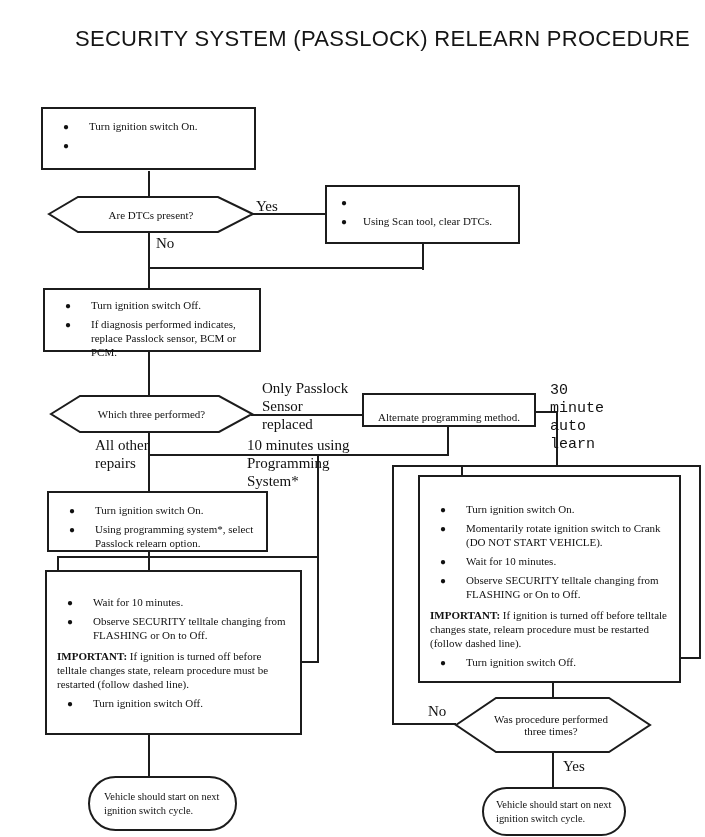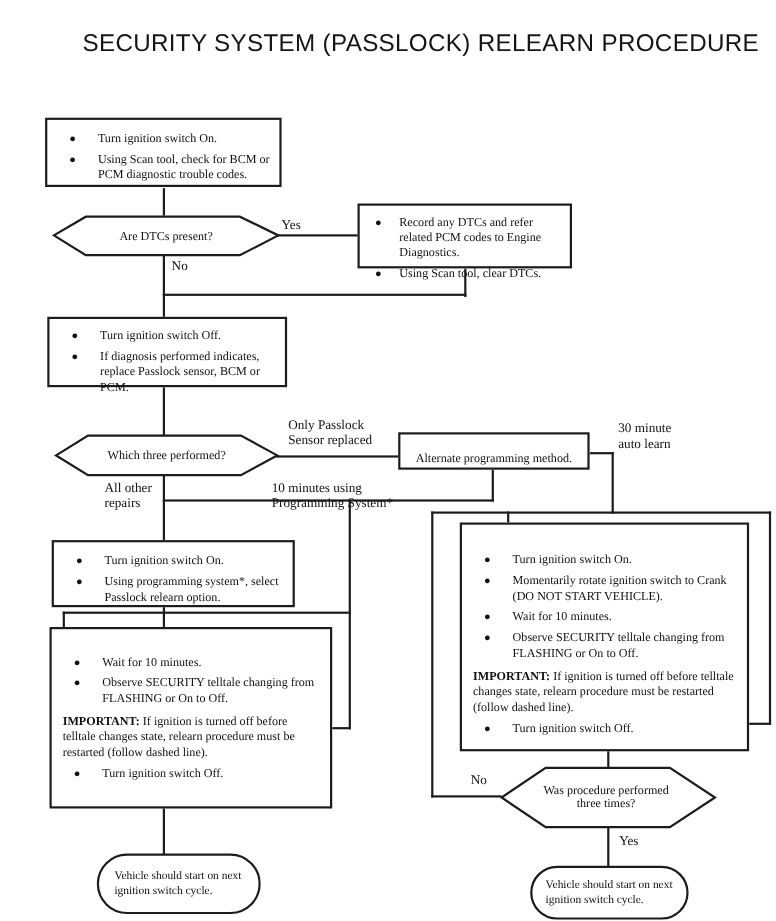--- a/index.html
+++ b/index.html
@@ -17,21 +17,21 @@
   .btxt{flex:1;padding-right:4px;}
   .imp{margin:7px 8px 5px 10px;}
   .imp b{font-weight:bold;}
   .hex{position:absolute;}
   .hex svg{position:absolute;left:0;top:0;}
   .hextext{position:absolute;width:100%;height:100%;display:flex;align-items:center;
            justify-content:center;font-size:11px;text-align:center;}
   .hextext.left{justify-content:flex-start;text-align:center;}
   .oval{position:absolute;border:2px solid #1c1c1c;background:#fff;box-sizing:border-box;
         display:flex;align-items:center;font-size:10.4px;line-height:1.3;}
-  .lbl{position:absolute;font-size:12px;line-height:1.2;color:#111;}
+  .lbl{position:absolute;font-size:15px;line-height:1.2;color:#111;}
   .ctr{display:flex;align-items:flex-end;justify-content:center;text-align:center;}
 </style>
 </head>
 <body>
 
 <div id="canvas">
 
   <div class="title">SECURITY SYSTEM (PASSLOCK) RELEARN PROCEDURE</div>
 
   <div class="vl" style="left:148px;top:171px;height:25px;"></div>
@@ -61,28 +61,26 @@
   <div class="vl" style="left:148px;top:551px;height:21px;"></div>
   <div class="vl" style="left:148px;top:734px;height:44px;"></div>
 
   <div class="box" style="left:41px;top:107px;width:215px;height:63px;padding-top:11px;">
     <div class="brow">
         <span class="dot">●</span>
       <span class="btxt">Turn ignition switch On.</span>
       </div>
     <div class="brow">
         <span class="dot">●</span>
-      <span class="btxt">Using Scan tool, check for BCM or PCM diagnostic trouble codes.</span>
       </div>
   </div>
 
   <div class="box" style="left:325px;top:185px;width:195px;height:59px;padding-top:9px;">
     <div class="brow">
         <span class="dot2">●</span>
-      <span class="btxt">Record any DTCs and refer related PCM codes to Engine Diagnostics.</span>
       </div>
     <div class="brow">
         <span class="dot2">●</span>
       <span class="btxt">Using Scan tool, clear DTCs.</span>
       </div>
   </div>
 
   <div class="box" style="left:43px;top:288px;width:218px;height:64px;padding-top:9px;">
     <div class="brow">
         <span class="dot">●</span>
@@ -177,17 +175,17 @@
   </div>
   <div class="oval" style="left:482px;top:787px;width:144px;height:49px;border-radius:25px;padding-left:12px;padding-right:2px;">
     <span>Vehicle should start on next ignition switch cycle.</span>
   </div>
 
   <div class="lbl" style="left:256px;top:197px;">Yes</div>
   <div class="lbl" style="left:156px;top:234px;">No</div>
   <div class="lbl" style="left:262px;top:379px;width:92px;">Only Passlock Sensor replaced</div>
   <div class="lbl" style="left:247px;top:436px;width:118px;">10 minutes using Programming System*</div>
   <div class="lbl" style="left:95px;top:436px;width:55px;">All other repairs</div>
-  <div class="lbl" style="left:562px;top:382px;width:68px;">30 minute auto learn</div>
+  <div class="lbl" style="left:550px;top:382px;width:68px;font-family:Liberation Mono, monospace;">30 minute auto learn</div>
   <div class="lbl" style="left:428px;top:702px;">No</div>
   <div class="lbl" style="left:563px;top:757px;">Yes</div>
 
 </div>
 
 </body></html>

